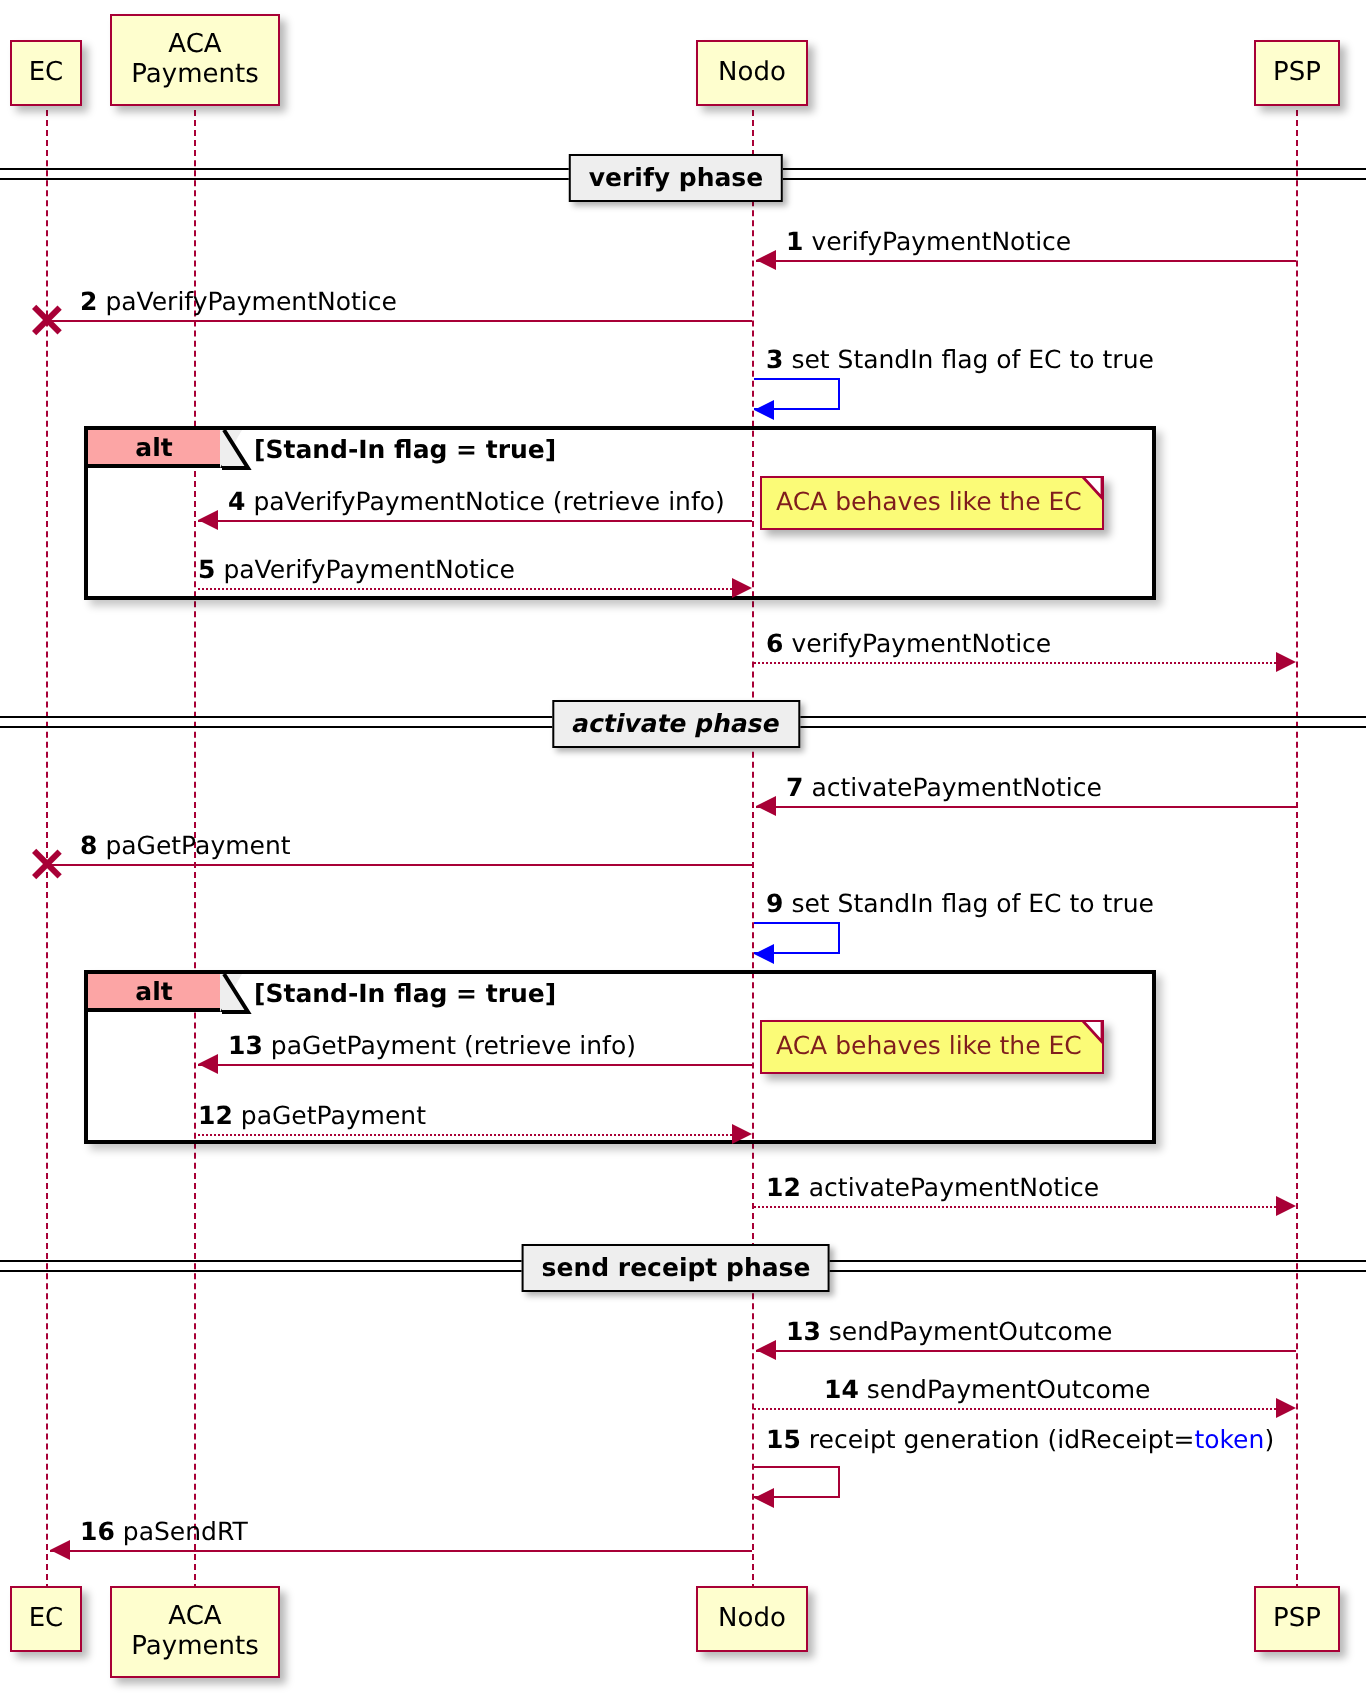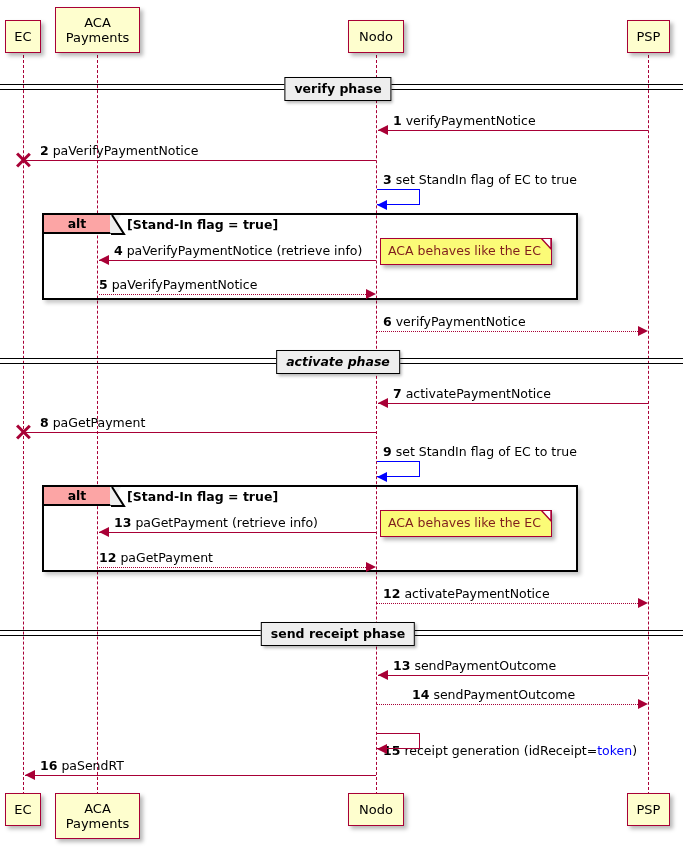--- a/index.html
+++ b/index.html
@@ -394,21 +394,21 @@
   <div class="msg-line" style="left:378px; top:675px; width:270px;"></div>
   <div class="arrow left" style="left:378px; top:670px;"></div>
 
   <div class="msg-label" style="left:383px; top:687px;margin-left:29px;">
     <span class="num">14</span>
     <span>sendPaymentOutcome</span>
   </div>
   <div class="msg-line dotted" style="left:377px; top:704px; width:261px;"></div>
   <div class="arrow right" style="left:638px; top:699px;"></div>
 
-  <div class="msg-label" style="left:383px; top:743px;">
+  <div class="msg-label" style="left:383px; top:712px;">
     <span class="num">15</span><span style="margin-left:4px;">receipt generation (idReceipt=</span><span class="token">token</span><span>)</span>
   </div>
   <div class="self-loop" style="left:377px; top:733px; width:43px; height:16px;"></div>
   <div class="arrow left" style="left:377px; top:744px;"></div>
 
   <div class="msg-label" style="left:40px; top:758px;">
     <span class="num">16</span>
     <span>paSendRT</span>
   </div>
   <div class="msg-line" style="left:25px; top:775px; width:351px;"></div>

